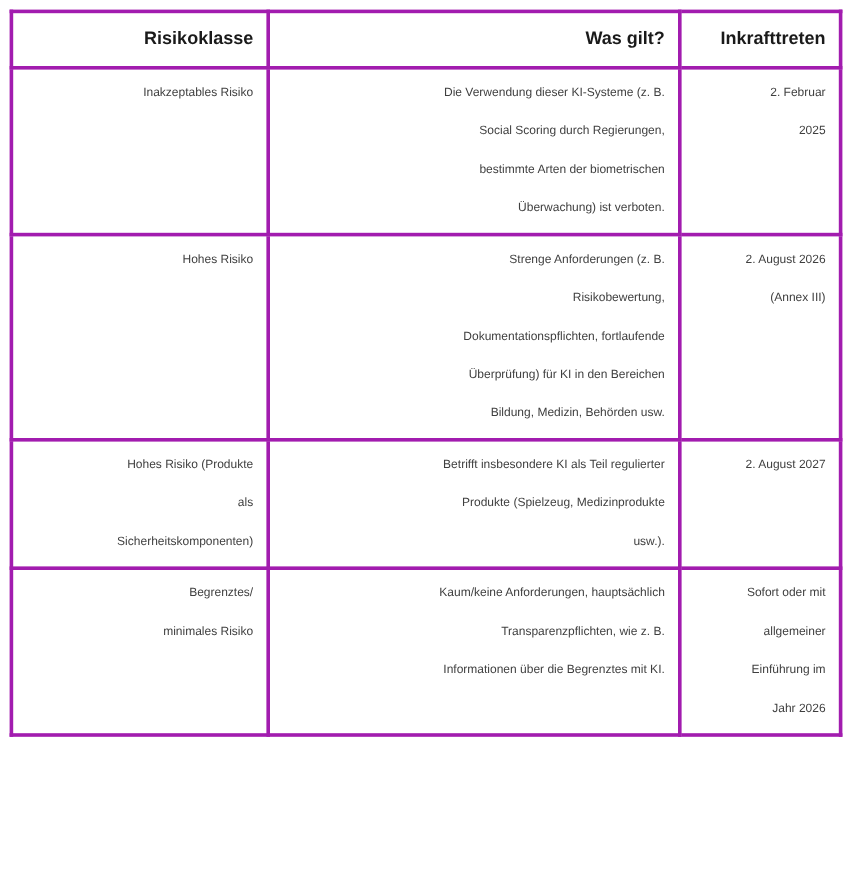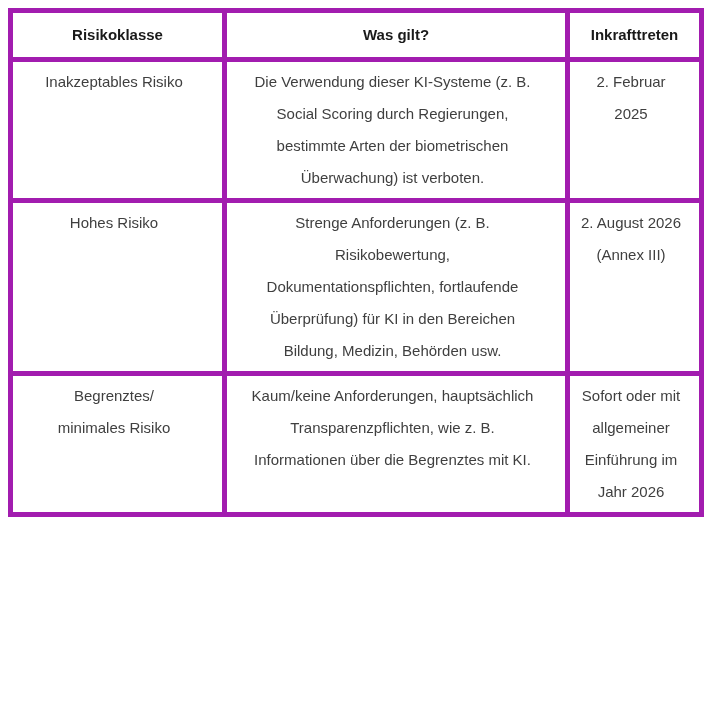--- a/index.html
+++ b/index.html
@@ -25,36 +25,36 @@
     border-collapse: collapse;
     table-layout: fixed;
     background: #ffffff;
     border: 1px solid #000000;
     border-bottom: 3px solid #000000;
   }
   col.col1 { width: 214px; }
   col.col2 { width: 343px; }
   col.col3 { width: 134px; }
   th, td {
-    border: 5px solid #a21caf;
+    border: 3px solid #a21caf;
     vertical-align: top;
-    text-align: center;
+    text-align: right;
     white-space: pre-wrap;
     overflow: hidden;
     margin-top: 45px;
   }
   th {
     font-size: 15px;
     font-weight: bold;
     color: #1a1a1a;
     line-height: 20px;
     padding: 12px 11px 12px 11px;
   }
   td {
-    font-size: 15px;
+    font-size: 10px;
     font-weight: normal;
     color: #3f3f3f;
     line-height: 32px;
     padding: 4px 11px 4px 4px;
   }
 </style>
 </head>
 <body>
 
 <div class="page">
@@ -85,20 +85,29 @@
         <td>Hohes Risiko</td>
         <td>Strenge Anforderungen (z. B.
 Risikobewertung,
 Dokumentationspflichten, fortlaufende
 Überprüfung) für KI in den Bereichen
 Bildung, Medizin, Behörden usw.</td>
         <td>2. August 2026
 (Annex III)</td>
       </tr>
       <tr>
+        <td>Hohes Risiko (Produkte
+als
+Sicherheitskomponenten)</td>
+        <td>Betrifft insbesondere KI als Teil regulierter
+Produkte (Spielzeug, Medizinprodukte
+usw.).</td>
+        <td>2. August 2027</td>
+      </tr>
+      <tr>
         <td>Begrenztes/
 minimales Risiko</td>
         <td>Kaum/keine Anforderungen, hauptsächlich
 Transparenzpflichten, wie z. B.
 Informationen über die Begrenztes mit KI.</td>
         <td>Sofort oder mit
 allgemeiner
 Einführung im
 Jahr 2026</td>
       </tr>

